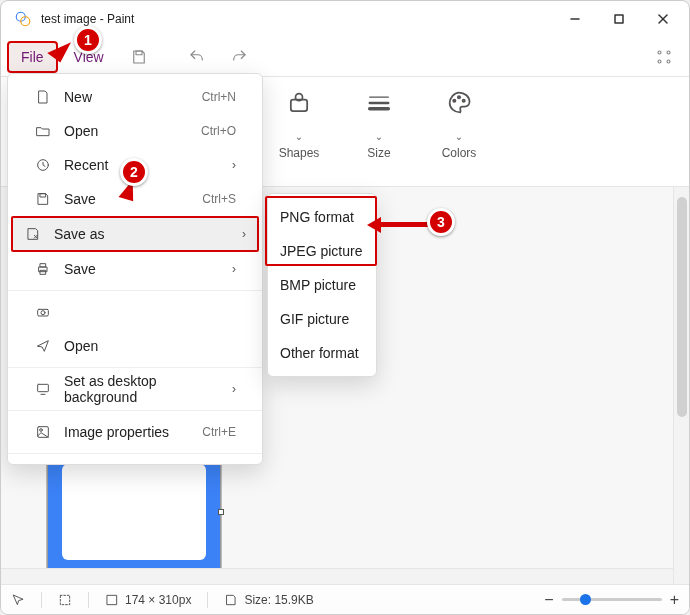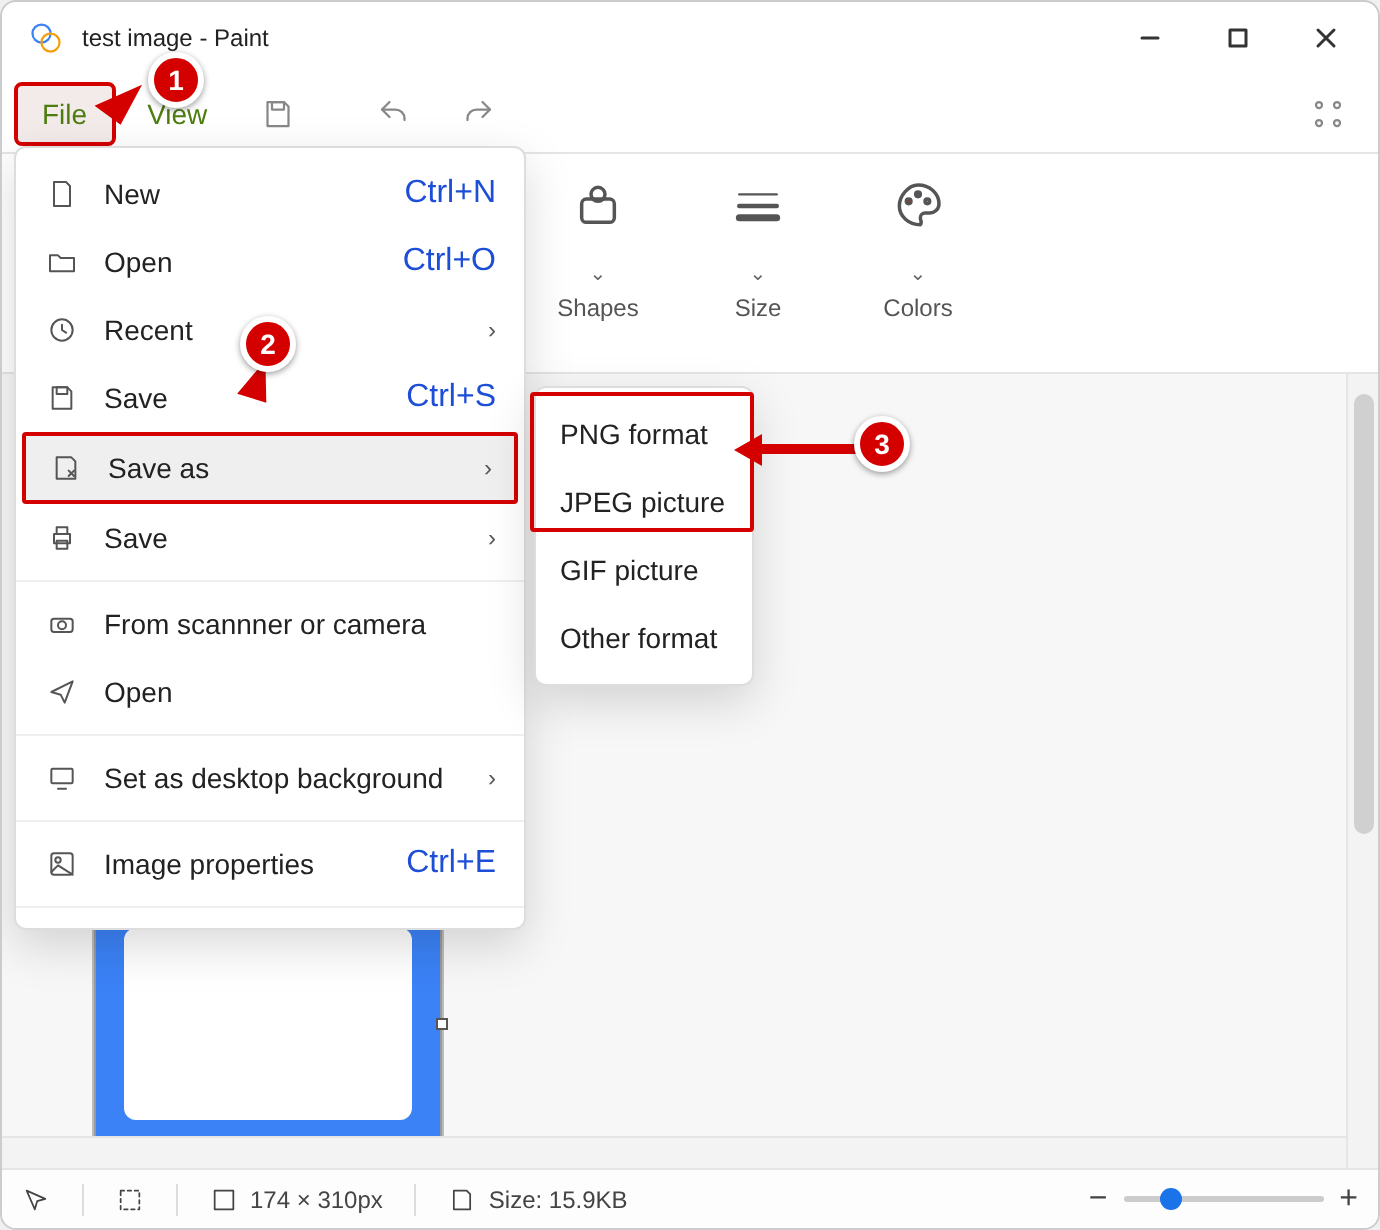--- a/index.html
+++ b/index.html
@@ -10,21 +10,21 @@
     display: flex; flex-direction: column; overflow: hidden;
   }
   
   .titlebar { height: 36px; display: flex; align-items: center; padding: 0 4px; }
   .titlebar .app-icon { width: 20px; height: 20px; margin: 0 8px; display:flex; align-items:center; justify-content:center; }
   .titlebar .title { font-size: 12px; color: #222; flex: 1; }
   .winbtn { width: 44px; height: 32px; display:flex; align-items:center; justify-content:center; color:#333; }
   .winbtn svg { stroke: #333; }
   
   .menubar { height: 40px; display:flex; align-items:center; border-bottom: 1px solid #e5e5e5; padding: 0 6px; gap: 4px; }
-  .menuitem { padding: 6px 12px; font-size: 14px; color:#4d7c0f; border-radius:4px; position: relative; }
+  .menuitem { padding: 6px 12px; font-size: 14px; color:#701a75; border-radius:4px; position: relative; }
   .menuitem.file { border: 2px solid #d40000; background: #f3eaea; }
   .tool-icon { width: 38px; height: 36px; display:flex; align-items:center; justify-content:center; color:#888; }
   .tool-icon svg { stroke:#888; }
   .flex-spacer { flex:1; }
   
   .ribbon-area { height: 110px; display:flex; padding: 6px 0 0 270px; gap: 24px; border-bottom:1px solid #e5e5e5; }
   .ribbon-group { display:flex; flex-direction:column; align-items:center; gap:4px; font-size:12px; color:#555; width:56px; }
   .rg-icon { width:40px; height:40px; display:flex; align-items:center; justify-content:center; }
   .rg-caret { font-size:10px; color:#666; margin-top:4px; }
   
@@ -39,24 +39,24 @@
   .sel-handle { position:absolute; width:6px; height:6px; background:#fff; border:1px solid #555; }
   .sh-br { right:-4px; bottom:-4px; }
   .sh-rm { right:-4px; top:50%; transform:translateY(-50%); }
   .sh-bm { bottom:-4px; left:50%; transform:translateX(-50%); }
   
   .file-menu {
     position:absolute; left:6px; top:72px; width:256px; background:#fff;
     border:1px solid #ddd; border-radius:6px; box-shadow:0 8px 24px rgba(0,0,0,.15);
     padding: 6px 0; z-index: 20;
   }
-  .fm-item { display:flex; align-items:center; height:34px; padding:0 14px; font-size:14px; color:#222; gap:12px; position:relative; }
+  .fm-item { display:flex; align-items:center; height:34px; padding:0 26px; font-size:14px; color:#222; gap:12px; position:relative; }
   .fm-item .fi-icon { width:18px; display:flex; align-items:center; justify-content:center; color:#555; }
   .fm-item .fi-label { flex:1; }
-  .fm-item .fi-short { font-size:16px; color:#1d4ed8; }
+  .fm-item .fi-short { font-size:12px; color:#737373; }
   .fm-item .fi-arrow { font-size:12px; color:#555; }
   .fm-item.saveas { background:#f0efef; border:2px solid #d40000; border-radius:2px; margin:0 3px; padding:0 11px; height:36px; }
   .fm-sep { height:1px; background:#eee; margin:4px 0; }
   
   .saveas-sub {
     position:absolute; left:266px; top:192px; width:110px; background:#fff;
     border:1px solid #ddd; border-radius:6px; box-shadow:0 8px 24px rgba(0,0,0,.15);
     padding:6px 0; z-index:25;
   }
   .saveas-sub .sa-item { height:34px; display:flex; align-items:center; padding:0 12px; font-size:14px; color:#222; }
@@ -298,21 +298,20 @@
       <span class="fi-arrow">›</span>
     </div>
     <div class="fm-sep"></div>
     <div class="fm-item">
       <span class="fi-icon">
           <svg width="16" height="16" viewBox="0 0 24 24">
             <rect x="4" y="8" width="16" height="10" rx="2"></rect>
             <circle cx="12" cy="13" r="3"></circle>
           </svg>
         </span>
-      <span class="fi-label">From scannner or camera</span>
     </div>
     <div class="fm-item">
       <span class="fi-icon">
           <svg width="16" height="16" viewBox="0 0 24 24">
             <path d="M4 12l16-8-6 16-3-6z"></path>
           </svg>
         </span>
       <span class="fi-label">Open</span>
     </div>
     <div class="fm-sep"></div>
@@ -343,20 +342,23 @@
 
   <div class="saveas-sub">
     <div class="sa-highlight"></div>
     <div class="sa-item">
         <span>PNG format</span>
       </div>
     <div class="sa-item">
         <span>JPEG picture</span>
       </div>
     <div class="sa-item">
+        <span>BMP picture</span>
+      </div>
+    <div class="sa-item">
         <span>GIF picture</span>
       </div>
     <div class="sa-item">
         <span>Other format</span>
       </div>
   </div>
 
   <div class="callout c1">
       <span>1</span>
     </div>

